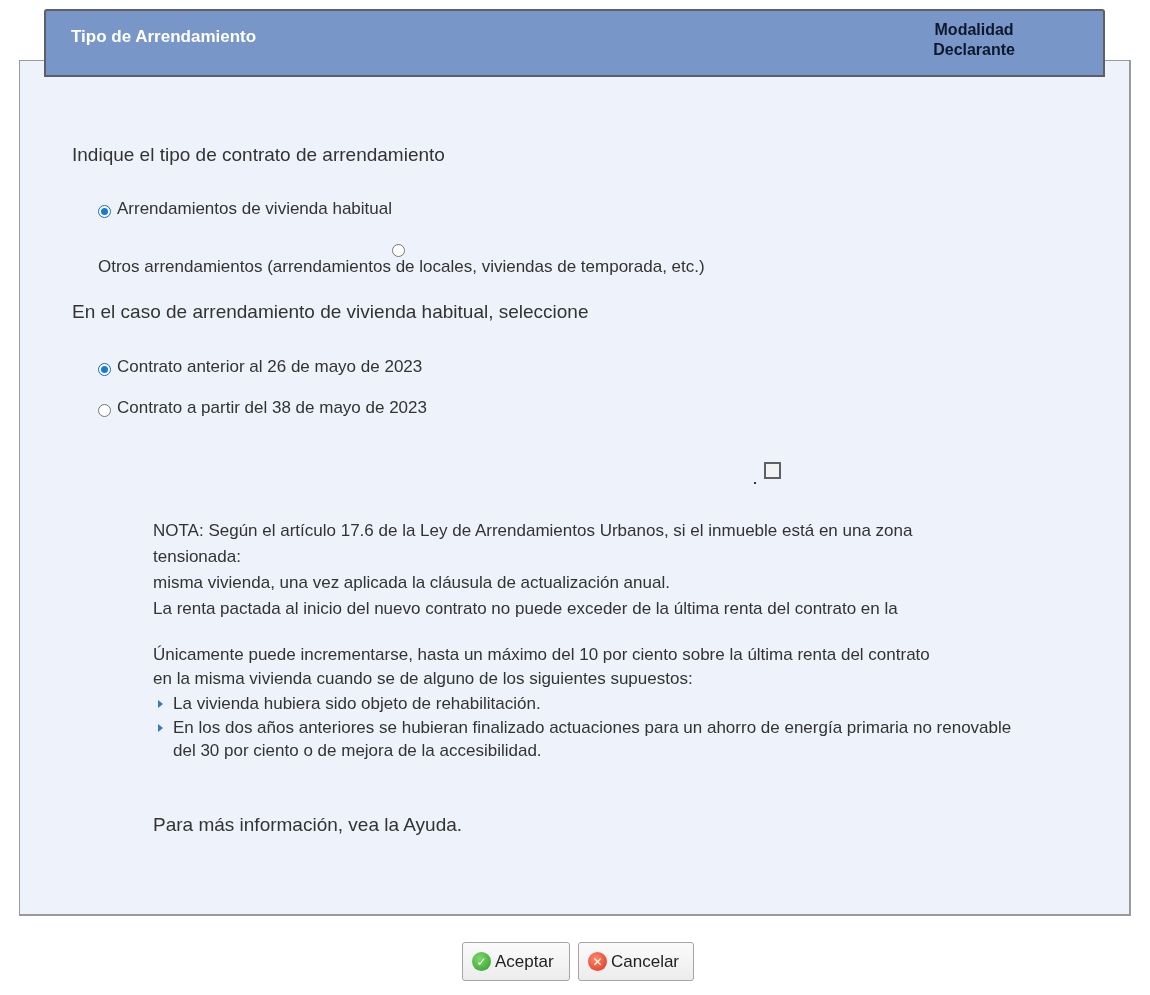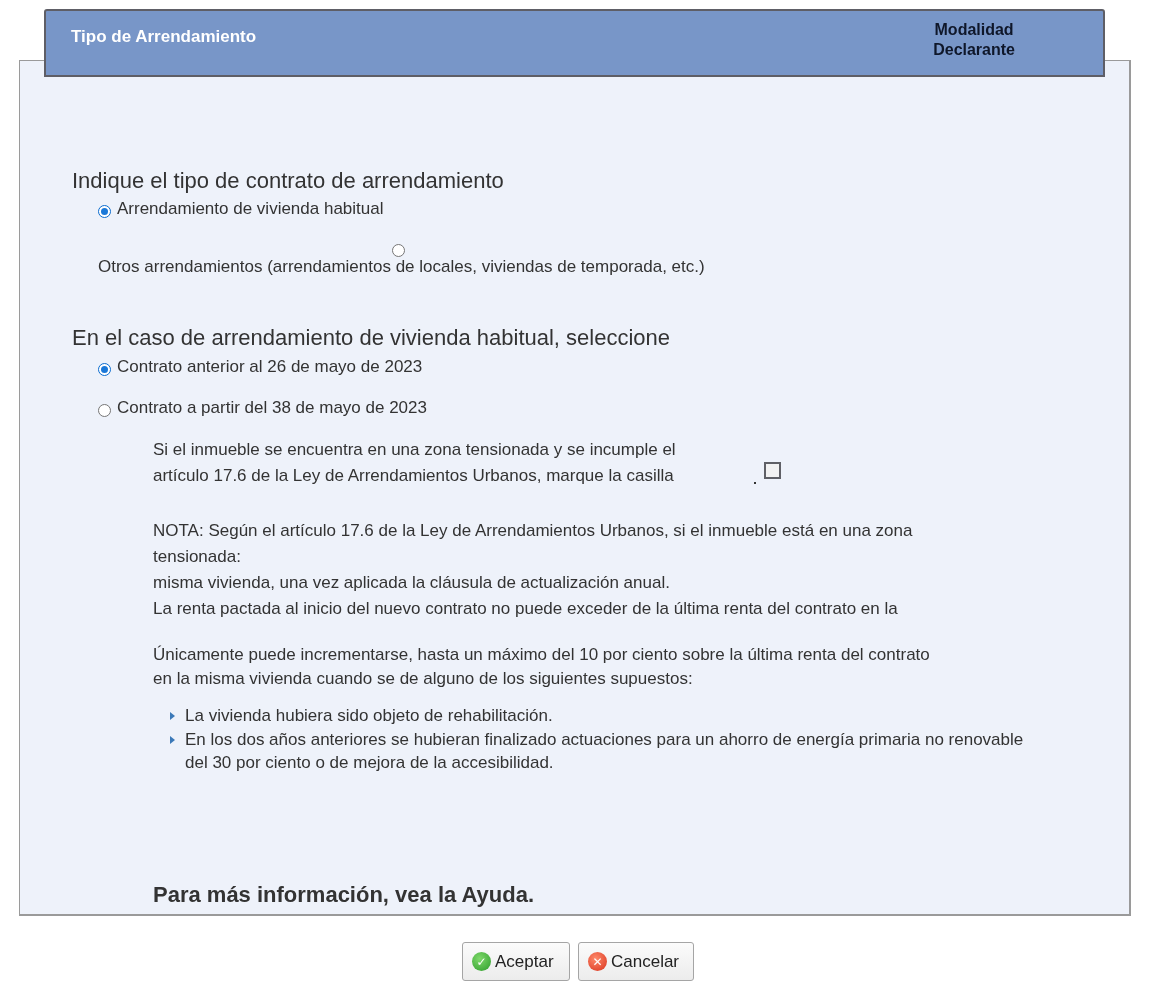--- a/index.html
+++ b/index.html
@@ -43,21 +43,21 @@
     .header-right {
       position: absolute;
       right: 88px; top: 9px;
       color: #0f172a;
       font-weight: bold;
       font-size: 16px;
       line-height: 20px;
       text-align: center;
     }
 
-    .text { position: absolute; font-size: 22px; white-space: nowrap; margin-top: 24px; }
+    .text { position: absolute; font-size: 19px; white-space: nowrap; }
 
     .radio-row {
       position: absolute;
       display: flex; align-items: center;
       font-size: 17px; white-space: nowrap;
       cursor: pointer;
     }
     .radio {
       width: 13px; height: 13px;
       border-radius: 50%;
@@ -102,21 +102,21 @@
       left: 153px;
       font-size: 17px;
       line-height: 26px;
       width: 860px;
     }
     .bullets {
       position: absolute;
       left: 153px; top: 692px;
       font-size: 17px;
       line-height: 23.5px;
-      margin: 12px; padding: 0;
+      margin: 0; padding: 0;
       list-style: none;
       width: 860px;
     }
     .bullets li { position: relative; padding-left: 20px; }
     .bullet-icon {
       position: absolute;
       left: 5px; top: 8px;
       width: 0; height: 0;
       border-top: 4px solid transparent;
       border-bottom: 4px solid transparent;
@@ -160,44 +160,40 @@
     <div class="header-right">
       <div>Modalidad</div>
       <div>Declarante</div>
     </div>
   </div>
 
   <div class="text" style="left:72px; top:144px;">Indique el tipo de contrato de arrendamiento</div>
 
   <label class="radio-row" style="left:98px; top:199px;">
     <span class="radio checked"></span>
-    <span>Arrendamiento de vivienda habitual</span>
+    <span>Arrendamientos de vivienda habitual</span>
   </label>
 
   <label class="radio-row" style="left:98px; top:240px;flex-direction:column;">
     <span class="radio"></span>
     <span>Otros arrendamientos (arrendamientos de locales, viviendas de temporada, etc.)</span>
   </label>
 
   <div class="text" style="left:72px; top:301px;">En el caso de arrendamiento de vivienda habitual, seleccione</div>
 
   <label class="radio-row" style="left:98px; top:357px;">
     <span class="radio checked"></span>
     <span>Contrato anterior al 26 de mayo de 2023</span>
   </label>
 
   <label class="radio-row" style="left:98px; top:398px;">
     <span class="radio"></span>
     <span>Contrato a partir del 38 de mayo de 2023</span>
   </label>
 
-  <div class="para" style="top:437px;">
-    <div>Si el inmueble se encuentra en una zona tensionada y se incumple el</div>
-    <div>artículo 17.6 de la Ley de Arrendamientos Urbanos, marque la casilla</div>
-  </div>
   <span class="dot"></span>
   <span class="checkbox"></span>
 
   <div class="para" style="top:518px;">
     <div>NOTA: Según el artículo 17.6 de la Ley de Arrendamientos Urbanos, si el inmueble está en una zona</div>
     <div>tensionada:</div>
     <div>misma vivienda, una vez aplicada la cláusula de actualización anual.</div>
     <div>La renta pactada al inicio del nuevo contrato no puede exceder de la última renta del contrato en la</div>
   </div>
 
@@ -210,21 +206,21 @@
     <li>
       <span class="bullet-icon"></span>
       <span>La vivienda hubiera sido objeto de rehabilitación.</span>
     </li>
     <li style="width:845px;">
       <span class="bullet-icon"></span>
       <span>En los dos años anteriores se hubieran finalizado actuaciones para un ahorro de energía primaria no renovable del 30 por ciento o de mejora de la accesibilidad.</span>
     </li>
   </ul>
 
-  <div class="text" style="left:153px; top:858px;font-weight:bold;">Para más información, vea la Ayuda.</div>
+  <div class="text" style="left:153px; top:814px;">Para más información, vea la Ayuda.</div>
 
   <div class="btn" style="left:462px; width:108px;">
     <span class="btn-icon ok-icon">✓</span>
     <span>Aceptar</span>
   </div>
   <div class="btn" style="left:578px; width:116px;">
     <span class="btn-icon cancel-icon">✕</span>
     <span>Cancelar</span>
   </div>
 

